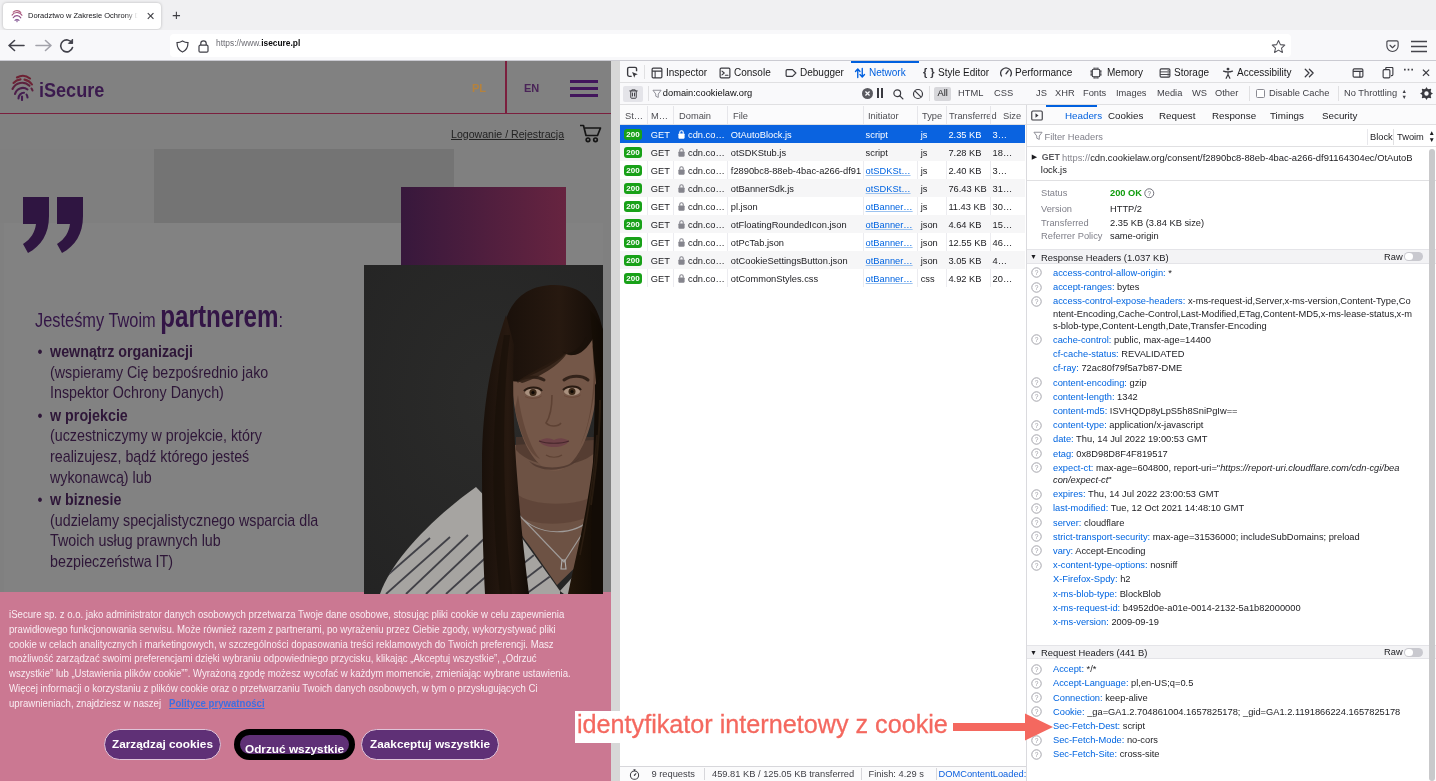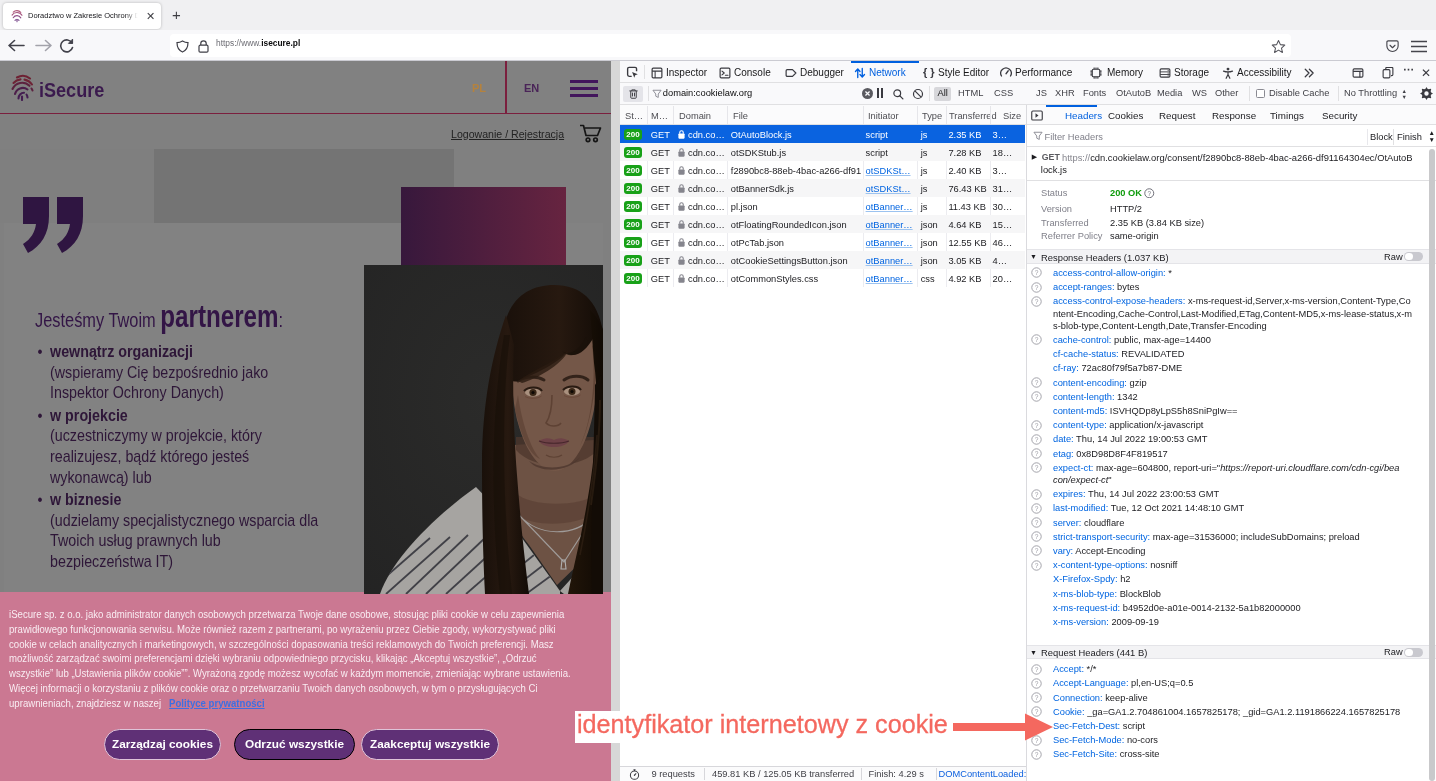--- a/index.html
+++ b/index.html
@@ -212,21 +212,21 @@
     <div class="abs" style="left:8.5px;top:16px;font-size:10px;line-height:14.8px;color:#f9ecf2;white-space:nowrap;transform:scaleX(.96);transform-origin:0 0;">
       iSecure sp. z o.o. jako administrator danych osobowych przetwarza Twoje dane osobowe, stosując pliki cookie w celu zapewnienia<br>
       prawidłowego funkcjonowania serwisu. Może również razem z partnerami, po wyrażeniu przez Ciebie zgody, wykorzystywać pliki<br>
       cookie w celach analitycznych i marketingowych, w szczególności dopasowania treści reklamowych do Twoich preferencji. Masz<br>
       możliwość zarządzać swoimi preferencjami dzięki wybraniu odpowiedniego przycisku, klikając „Akceptuj wszystkie”, „Odrzuć<br>
       wszystkie” lub „Ustawienia plików cookie””. Wyrażoną zgodę możesz wycofać w każdym momencie, zmieniając wybrane ustawienia.<br>
       Więcej informacji o korzystaniu z plików cookie oraz o przetwarzaniu Twoich danych osobowych, w tym o przysługujących Ci<br>
       uprawnieniach, znajdziesz w naszej&nbsp;&nbsp;&nbsp;<a style="color:#3f6fe0;font-weight:700;text-decoration:underline;">Polityce prywatności</a>
     </div>
     <div class="abs" style="left:104px;top:136.5px;width:117px;height:31px;background:#5f3076;border:1px solid #dfc3d8;border-radius:17px;box-sizing:border-box;text-align:center;line-height:28px;font-size:11.8px;font-weight:700;color:#fff;">Zarządzaj cookies</div>
-    <div class="abs" style="left:234px;top:136.5px;width:121px;height:31px;background:#5f3076;border:1px solid #000000;border-radius:17px;box-sizing:border-box;text-align:center;line-height:28px;font-size:11.8px;font-weight:700;color:#fff;">Odrzuć wszystkie</div>
+    <div class="abs" style="left:234px;top:136.5px;width:121px;height:31px;background:#5f3076;border:6px solid #000000;border-radius:17px;box-sizing:border-box;text-align:center;line-height:28px;font-size:11.8px;font-weight:700;color:#fff;">Odrzuć wszystkie</div>
     <div class="abs" style="left:361px;top:136.5px;width:138px;height:31px;background:#5f3076;border:1px solid #dfc3d8;border-radius:17px;box-sizing:border-box;text-align:center;line-height:28px;font-size:11.8px;font-weight:700;color:#fff;">Zaakceptuj wszystkie</div>
   </div>
 </div>
 
 <div class="abs" style="left:611px;top:61px;width:8.5px;height:720px;background:#d7d7d7;"></div>
 
 <div class="abs" id="devtools" style="left:619.5px;top:61px;width:816.5px;height:720px;background:#fff;font-size:9.3px;color:#18181a;">
 <div class="abs" style="left:0;top:0;width:816.5px;height:22px;background:#f9f9fb;border-bottom:1px solid #e0e0e2;box-sizing:border-box;"></div>
 <div class="abs" style="left:231.5px;top:0;width:68px;height:2px;background:#0060df;"></div>
 <svg class="abs" style="left:6.5px;top:5px;" width="13" height="13" viewBox="0 0 16 16" fill="none">
@@ -312,21 +312,21 @@
       <path d="M3.8 3.8 L12.2 12.2" stroke="#3a3a40" stroke-width="1.6"></path>
     </svg>
 <div class="abs" style="left:309.5px;top:25px;width:1px;height:15px;background:#e0e0e2;"></div>
 <div class="abs" style="left:314px;top:25.5px;width:17px;height:14.5px;background:#d7d7db;border-radius:2px;"></div>
 <span class="abs" style="left:318px;top:27.3px;font-size:9.3px;">All</span>
 <span class="abs" style="left:338.5px;top:27.3px;font-size:9.3px;color:#3f3f45;">HTML</span>
 <span class="abs" style="left:374.5px;top:27.3px;font-size:9.3px;color:#3f3f45;">CSS</span>
 <span class="abs" style="left:416.5px;top:27.3px;font-size:9.3px;color:#3f3f45;">JS</span>
 <span class="abs" style="left:435.5px;top:27.3px;font-size:9.3px;color:#3f3f45;">XHR</span>
 <span class="abs" style="left:463.5px;top:27.3px;font-size:9.3px;color:#3f3f45;">Fonts</span>
-<span class="abs" style="left:496.5px;top:27.3px;font-size:9.3px;color:#3f3f45;">OtAutoB</span>
+<span class="abs" style="left:496.5px;top:27.3px;font-size:9.3px;color:#3f3f45;">Images</span>
 <span class="abs" style="left:537.5px;top:27.3px;font-size:9.3px;color:#3f3f45;">Media</span>
 <span class="abs" style="left:572.5px;top:27.3px;font-size:9.3px;color:#3f3f45;">WS</span>
 <span class="abs" style="left:595.5px;top:27.3px;font-size:9.3px;color:#3f3f45;">Other</span>
 <div class="abs" style="left:629.5px;top:25px;width:1px;height:15px;background:#e0e0e2;"></div>
 <div class="abs" style="left:636.5px;top:27.5px;width:9px;height:9px;border:1.3px solid #8a8a92;border-radius:1.5px;box-sizing:border-box;background:#fff;"></div>
 <span class="abs" style="left:649.5px;top:27.3px;font-size:9.3px;color:#3f3f45;">Disable Cache</span>
 <div class="abs" style="left:718.5px;top:25px;width:1px;height:15px;background:#e0e0e2;"></div>
 <span class="abs" style="left:724.5px;top:27.3px;font-size:9.3px;color:#3f3f45;">No Throttling</span>
 <span class="abs" style="left:782px;top:27px;font-size:5.5px;line-height:6px;color:#3f3f45;">▲<br>▼</span>
 <svg class="abs" style="left:800.5px;top:26px;" width="13" height="13" viewBox="0 0 16 16" fill="#3a3a40">
@@ -495,21 +495,21 @@
 <span class="abs" style="left:650.5px;top:49px;font-size:9.8px;color:#1b1b1f;">Timings</span>
 <span class="abs" style="left:702.5px;top:49px;font-size:9.8px;color:#1b1b1f;">Security</span>
 <div class="abs" style="left:407px;top:64.3px;width:409.5px;height:22.2px;background:#fff;border-bottom:1px solid #e0e0e2;box-sizing:border-box;"></div>
 <svg class="abs" style="left:413.5px;top:70px;" width="10" height="10" viewBox="0 0 16 16" fill="none">
       <path d="M1.5 2 H14.5 L10 8 V13.5 L6 11.5 V8 Z" stroke="#8a8a92" stroke-width="1.5" stroke-linejoin="round"></path>
     </svg>
 <span class="abs" style="left:425px;top:70.5px;font-size:9.3px;color:#80808a;">Filter Headers</span>
 <div class="abs" style="left:747.9px;top:67.5px;width:1px;height:16px;background:#e8e8ec;"></div>
     <span class="abs" style="left:750.5px;top:70.5px;font-size:9.3px;color:#1b1b1f;">Block</span>
 <div class="abs" style="left:773px;top:67.5px;width:1px;height:16px;background:#e0e0e2;"></div>
-<span class="abs" style="left:777.5px;top:70.5px;font-size:9.3px;color:#1b1b1f;">Finish</span>
+<span class="abs" style="left:777.5px;top:70.5px;font-size:9.3px;color:#1b1b1f;">Twoim</span>
 <span class="abs" style="left:809px;top:68px;font-size:6.5px;color:#1b1b1f;line-height:7px;">▲<br>▼</span>
 <span class="abs" style="left:412.2px;top:92px;font-size:7px;color:#1b1b1f;">▶</span>
 <span class="abs" style="left:422.2px;top:91.2px;font-size:8.8px;font-weight:700;color:#5a5a5f;">GET</span>
 <span class="abs" style="left:442.5px;top:91.2px;font-size:9.4px;color:#1b1b1f;"><span style="color:#85858d;">https://</span>cdn.cookielaw.org/consent/f2890bc8-88eb-4bac-a266-df91164304ec/OtAutoB</span>
 <span class="abs" style="left:421.3px;top:103.2px;font-size:9.4px;color:#1b1b1f;">lock.js</span>
 <div class="abs" style="left:407px;top:118.5px;width:409.5px;height:1px;background:#e0e0e2;"></div>
 <span class="abs" style="left:421.5px;top:126.8px;font-size:9.3px;color:#80808a;">Status</span>
 <span class="abs" style="left:421.5px;top:142.5px;font-size:9.3px;color:#80808a;">Version</span>
 <span class="abs" style="left:421.5px;top:156.8px;font-size:9.3px;color:#80808a;">Transferred</span>
 <span class="abs" style="left:421.5px;top:170.3px;font-size:9.3px;color:#80808a;">Referrer Policy</span>

